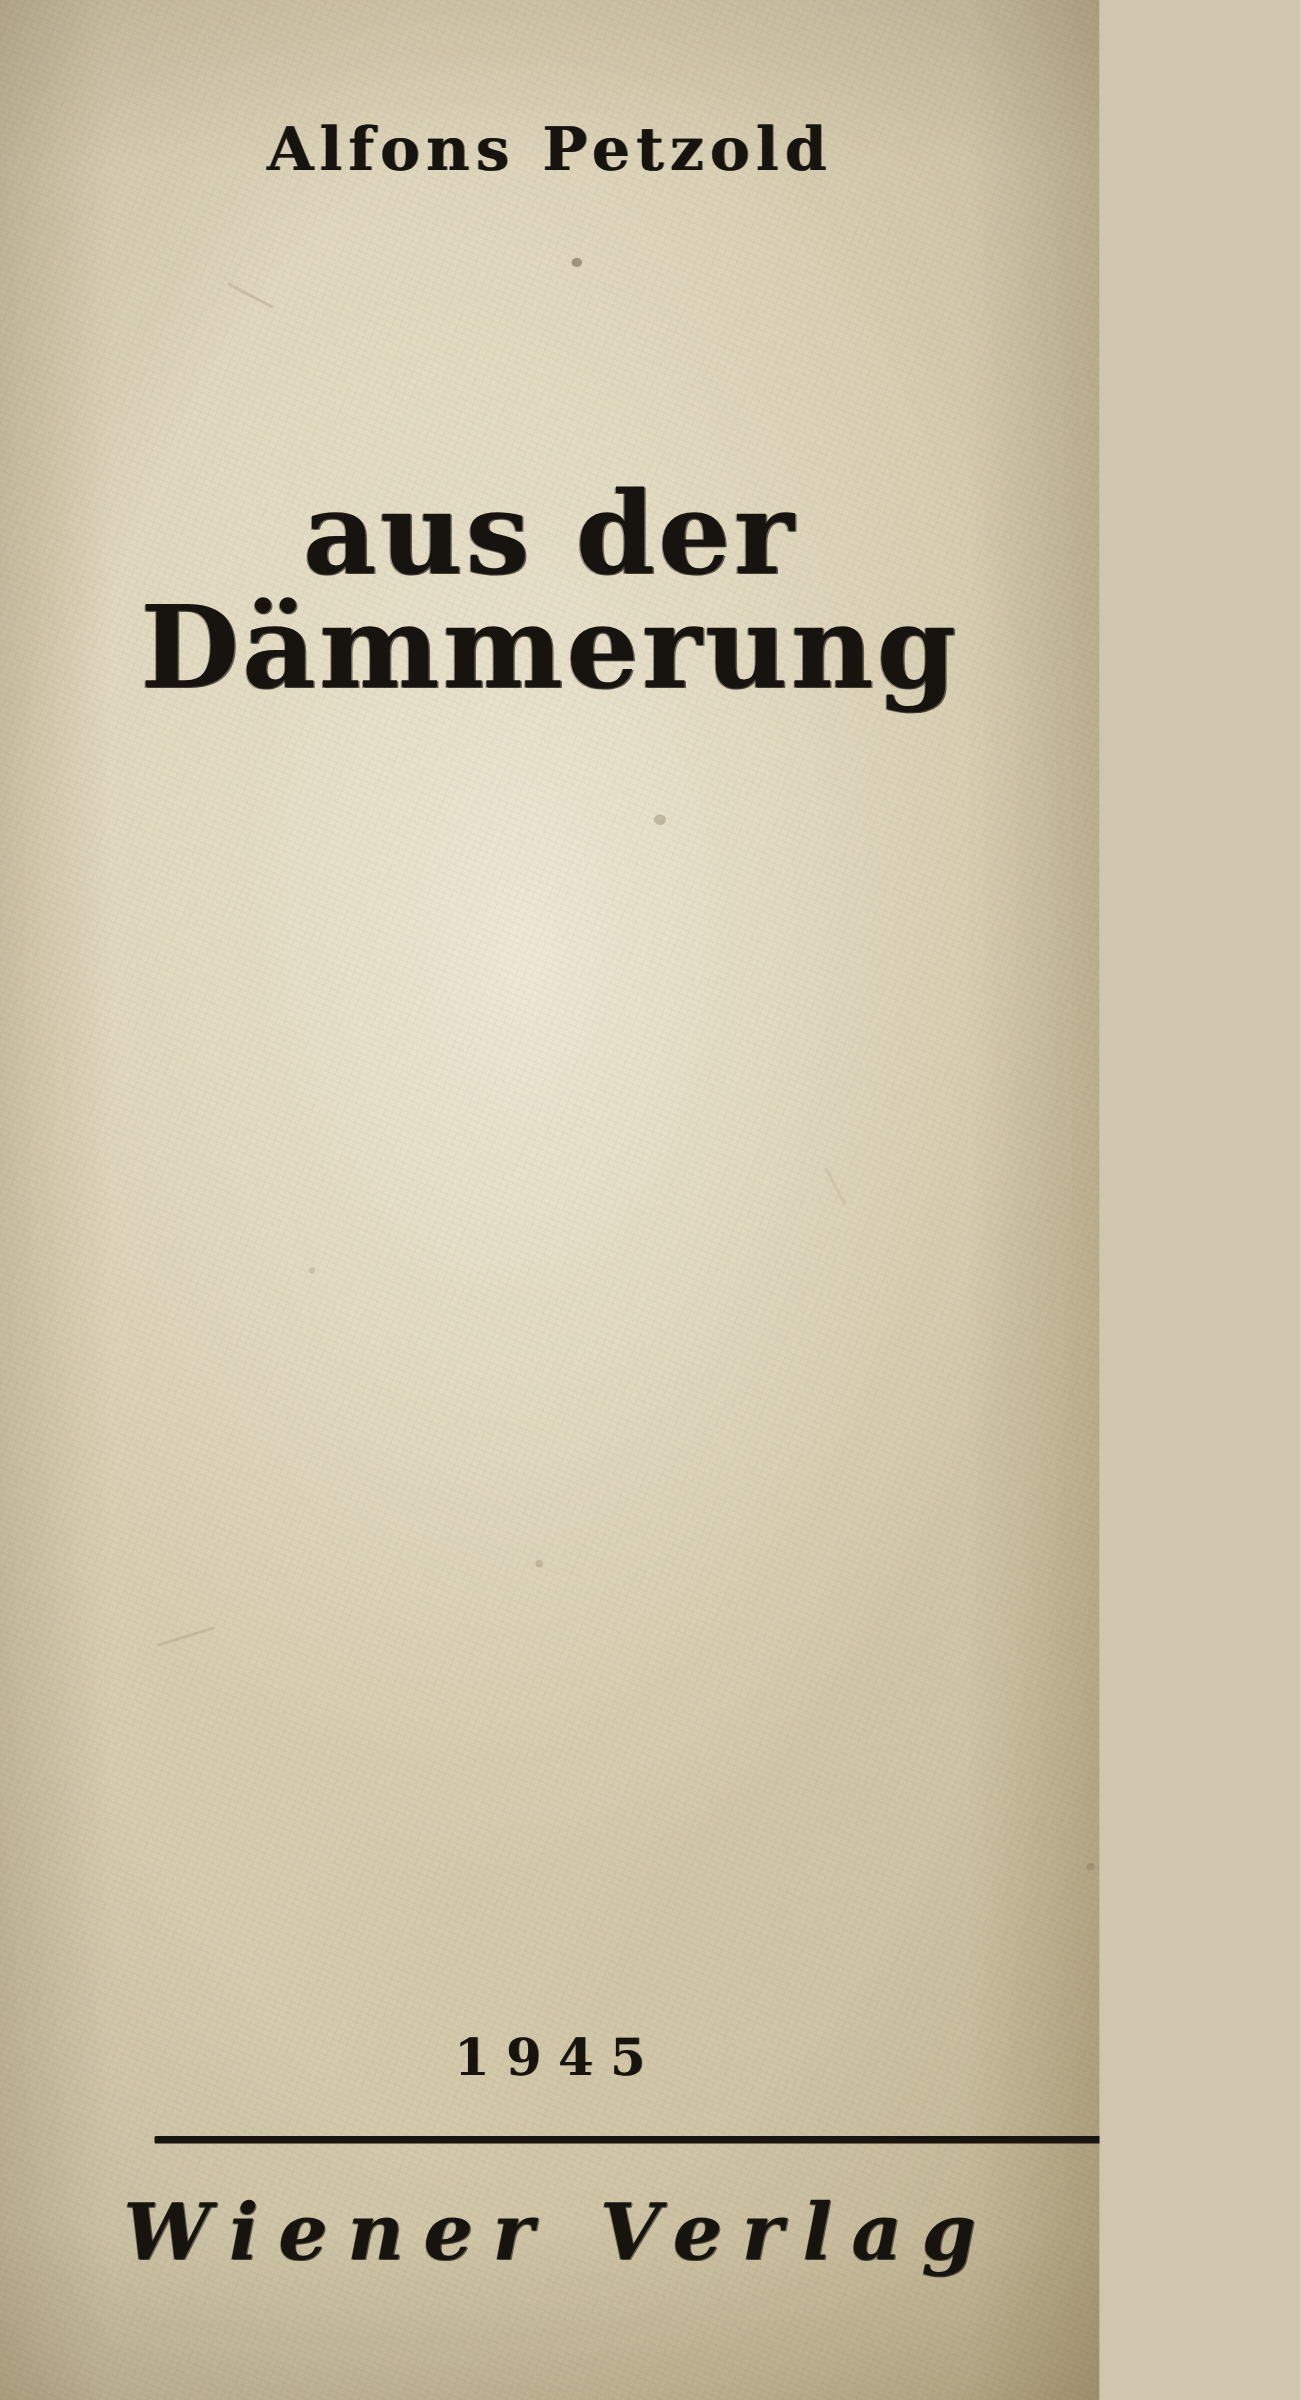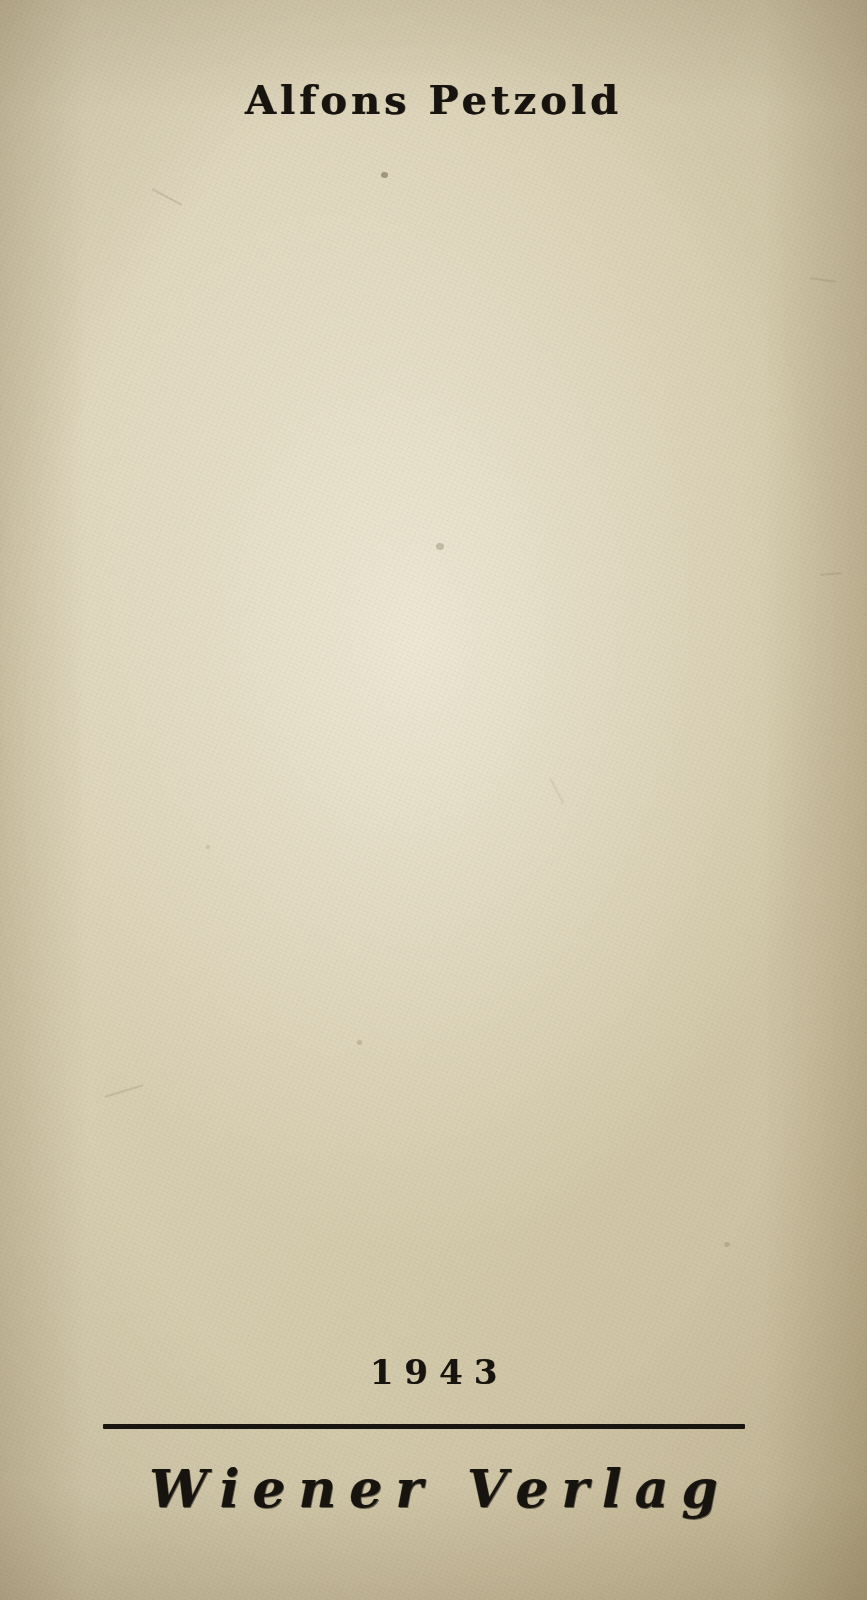--- a/index.html
+++ b/index.html
@@ -10,21 +10,21 @@
     width: 867px;
     height: 1600px;
     overflow: hidden;
     background: #cfc6ad;
     font-family: "DejaVu Serif", serif;
   }
 
   
   .page {
     position: relative;
-    width: 867px;
+    width: 733px;
     height: 1600px;
     background:
       radial-gradient(ellipse 70% 55% at 48% 40%, rgba(255,252,240,0.55) 0%, rgba(255,250,235,0.0) 70%),
       linear-gradient(118deg, #d9d0b6 0%, #ddd4ba 18%, #d7cdb1 42%, #d2c8aa 66%, #cdc2a2 85%, #c7bc9a 100%);
     overflow: hidden;
   }
   
   .grain {
     position: absolute;
     inset: 0;
@@ -170,23 +170,24 @@
   <div class="fiber" style="left:104px; top:1090px; width:40px; height:2px; transform:rotate(-17deg); opacity:.45;"></div>
   <div class="fiber" style="left:810px; top:279px; width:26px; height:2px; transform:rotate(8deg); opacity:.4;"></div>
   <div class="fiber" style="left:820px; top:573px; width:22px; height:2px; transform:rotate(-4deg); opacity:.4;"></div>
   <div class="fiber" style="left:543px; top:790px; width:28px; height:2px; transform:rotate(62deg); opacity:.3;"></div>
 
   <div class="content">
 
     <div class="author fraktur">Alfons Petzold</div>
 
 
+    <div class="title-line2 fraktur">aus der Dämmerung</div>
 
 
-    <div class="year fraktur">1943</div>
+    <div class="year fraktur">1945</div>
 
     <div class="rule"></div>
 
     <div class="publisher fraktur">Wiener Verlag</div>
 
   </div>
 
   <div class="vignette"></div>
 </div>
 

